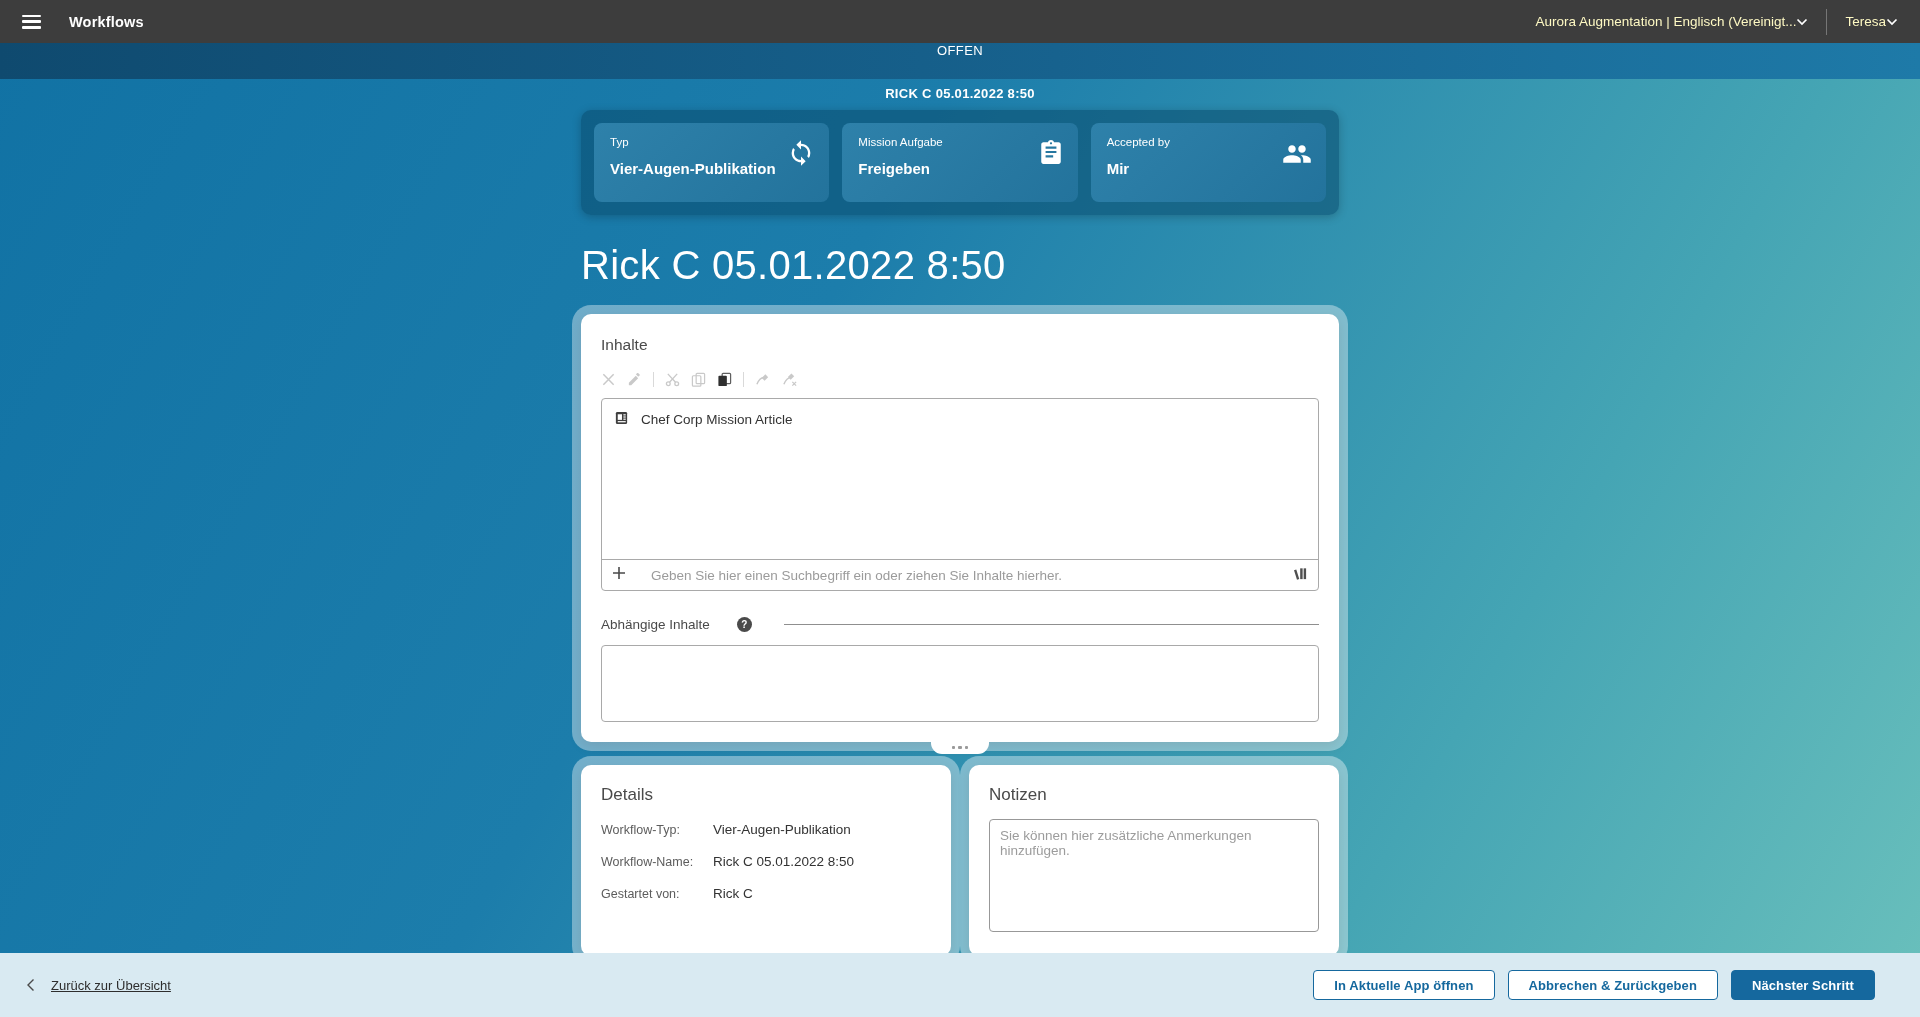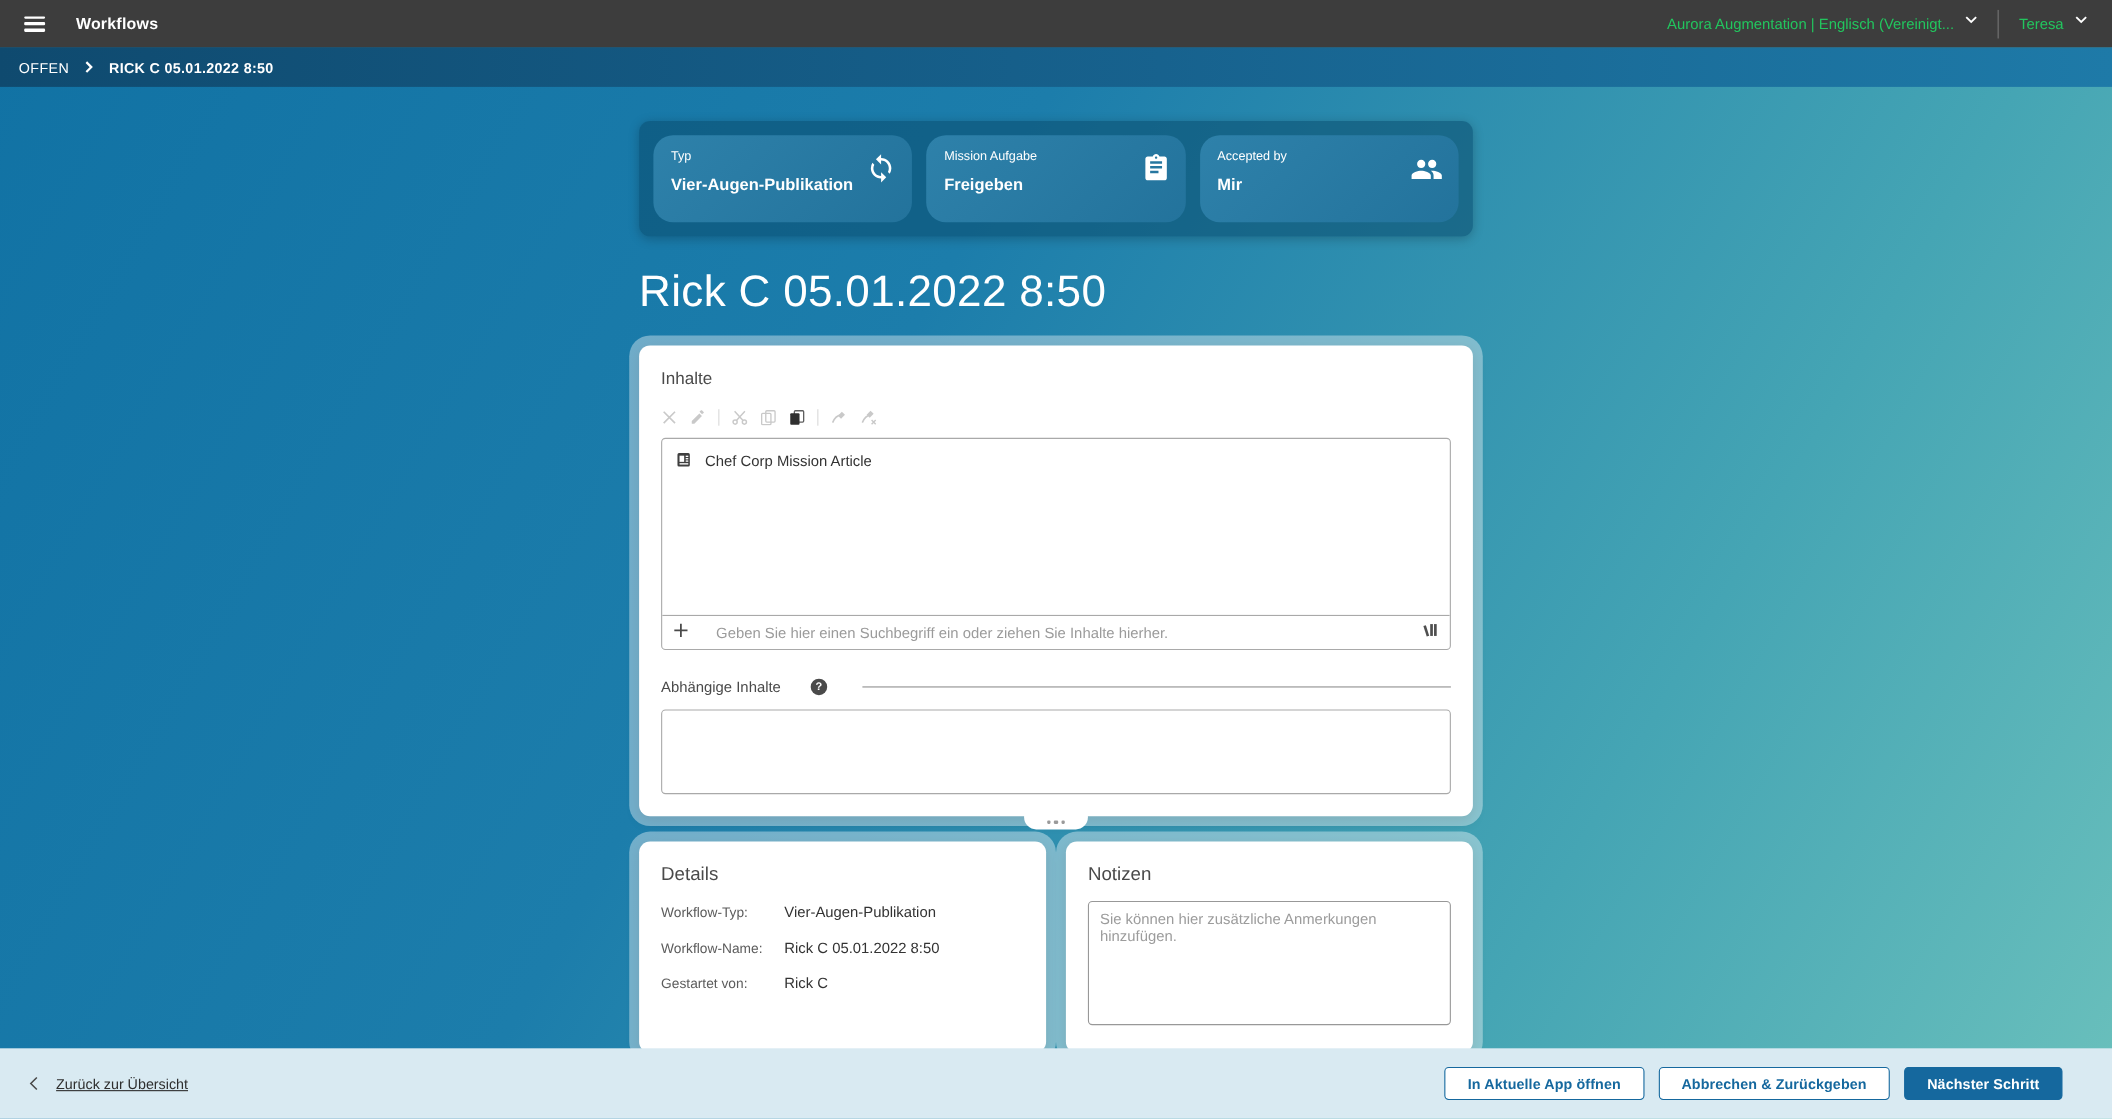--- a/index.html
+++ b/index.html
@@ -16,42 +16,42 @@
 
   
   .topbar {
     height: 43px; background: #3d3d3d; display: flex; align-items: center;
     padding: 0 16px; color: #fff; position: relative; z-index: 5;
   }
   .hamburger { width: 19px; height: 14px; display: flex; flex-direction: column; justify-content: space-between; cursor: pointer; margin-left: 6px; }
   .hamburger span { display:block; height: 2.6px; background: #fff; border-radius: 1px; }
   .topbar-title { font-size: 14.5px; font-weight: bold; margin-left: 28px; letter-spacing: .2px; }
   .topbar-right { margin-left: auto; display: flex; align-items: center; }
-  .top-menu { display: flex; align-items: flex-start; gap: 10px; font-size: 13.5px; color: #22c55e; cursor: pointer; padding: 0 6px; }
+  .top-menu { display: flex; align-items: center; font-size: 13.5px; color: #fef9c3; cursor: pointer; padding: 0 6px; }
   .top-divider { width: 1px; height: 26px; background: #767676; margin: 0 12px; }
 
   
   .breadcrumb {
     height: 36px; display: flex; align-items: center; gap: 14px; padding: 0 17px;
     background: linear-gradient(90deg, #0f4a6f 0%, #17628e 55%, #1e7aa8 100%);
-    color: #fff; font-size: 13px; position: relative; z-index: 4;
+    color: #fff; font-size: 13px; position: relative; z-index: 4; flex-direction: column;
   }
   .crumb-section { letter-spacing: .4px; cursor: pointer; }
   .crumb-current { font-weight: bold; letter-spacing: .3px; }
 
   
   .main { position: absolute; top: 79px; bottom: 46px; left: 0; right: 0; display: flex; justify-content: center; }
   .column { width: 758px; display: flex; flex-direction: column; }
 
   .stats-panel {
     margin-top: 31px; border-radius: 10px; padding: 13px; display: flex; gap: 13px;
     background: rgba(10, 74, 108, 0.55); box-shadow: 0 2px 10px rgba(0,0,0,.22);
   }
   .stat-card {
-    flex: 1; height: 79px; border-radius: 18px; padding: 13px 16px; position: relative;
+    flex: 1; height: 79px; border-radius: 8px; padding: 13px 16px; position: relative;
     background: linear-gradient(135deg, #2e81aa, #23739c); color: #fff;
   }
   .stat-label { font-size: 11.5px; }
   .stat-value { font-size: 15px; font-weight: bold; margin-top: 12px; }
   .stat-icon { position: absolute; right: 14px; top: 16px; }
 
   .page-title { margin: 28px 0 26px; font-size: 40px; font-weight: 300; color: #fff; letter-spacing: .3px; }
 
   .card {
     background: #fff; border-radius: 10px; width: 100%;

